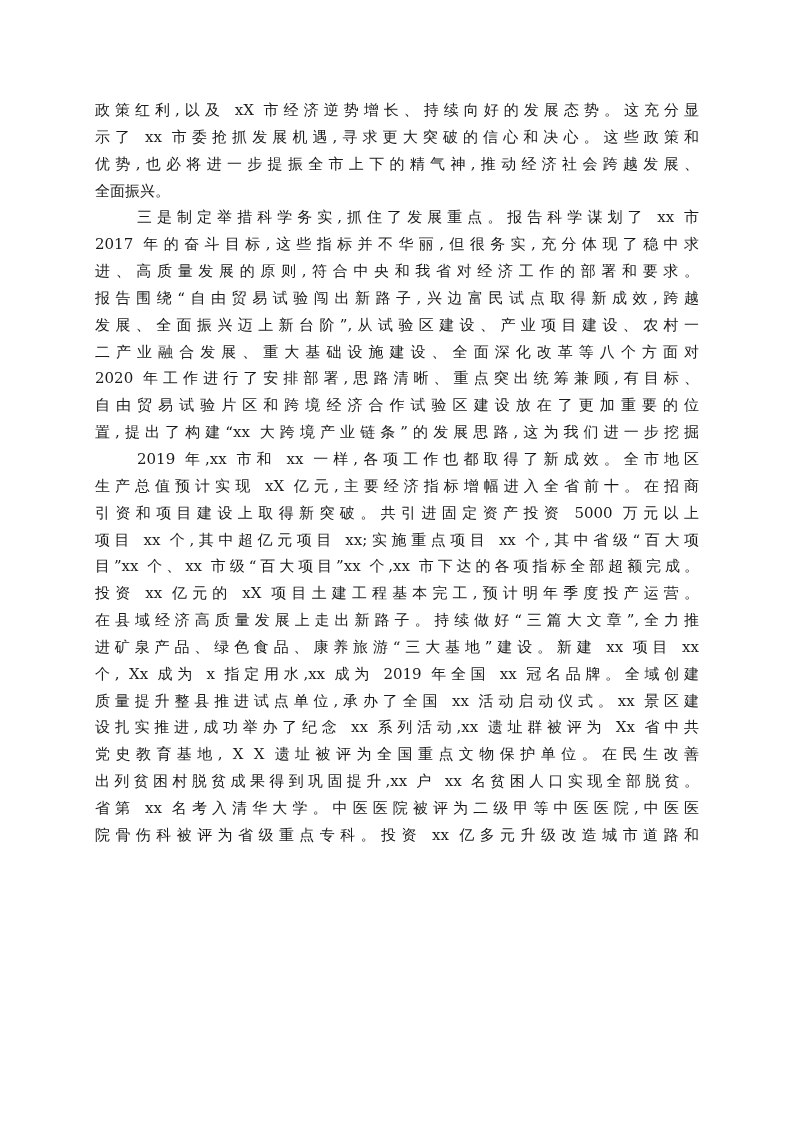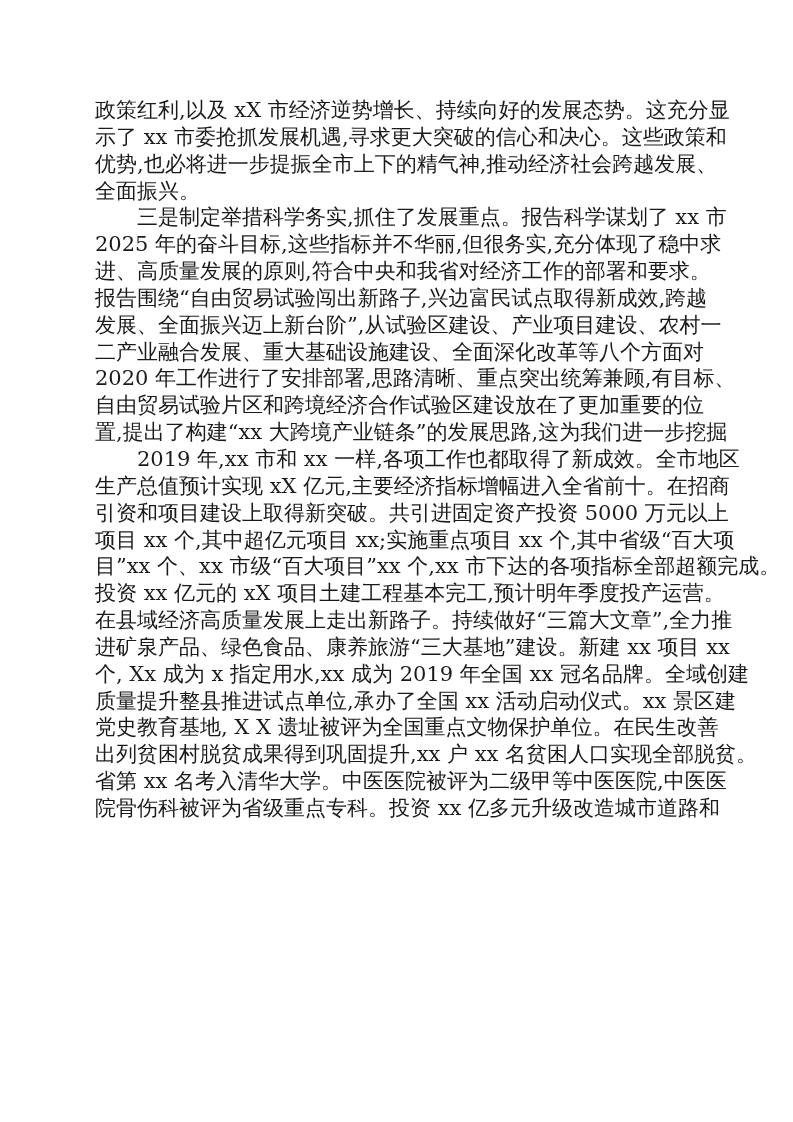--- a/index.html
+++ b/index.html
@@ -19,21 +19,21 @@
     width: 793px;
     height: 1122px;
     background: #ffffff;
   }
   .body-text {
     position: absolute;
     left: 95px;
     top: 97px;
     width: 604px;
     font-family: "DejaVu Serif", "Liberation Serif", serif;
-    font-size: 21px;
+    font-size: 15px;
     line-height: 26.85px;
     color: #1a1a1a;
   }
   .line {
     display: block;
     white-space: nowrap;
     height: 26.85px;
     text-align: justify;
     text-align-last: justify;
   }
@@ -52,41 +52,42 @@
 
     <div>
       <span class="line">政策红利,以及 xX 市经济逆势增长、持续向好的发展态势。这充分显</span>
       <span class="line">示了 xx 市委抢抓发展机遇,寻求更大突破的信心和决心。这些政策和</span>
       <span class="line">优势,也必将进一步提振全市上下的精气神,推动经济社会跨越发展、</span>
       <span class="line last">全面振兴。</span>
     </div>
 
     <div>
       <span class="line indent">三是制定举措科学务实,抓住了发展重点。报告科学谋划了 xx 市</span>
-      <span class="line">2025 年的奋斗目标,这些指标并不华丽,但很务实,充分体现了稳中求</span>
+      <span class="line">2017 年的奋斗目标,这些指标并不华丽,但很务实,充分体现了稳中求</span>
       <span class="line">进、高质量发展的原则,符合中央和我省对经济工作的部署和要求。</span>
       <span class="line">报告围绕“自由贸易试验闯出新路子,兴边富民试点取得新成效,跨越</span>
       <span class="line">发展、全面振兴迈上新台阶”,从试验区建设、产业项目建设、农村一</span>
       <span class="line">二产业融合发展、重大基础设施建设、全面深化改革等八个方面对</span>
       <span class="line">2020 年工作进行了安排部署,思路清晰、重点突出统筹兼顾,有目标、</span>
       <span class="line">自由贸易试验片区和跨境经济合作试验区建设放在了更加重要的位</span>
       <span class="line">置,提出了构建“xx 大跨境产业链条”的发展思路,这为我们进一步挖掘</span>
     </div>
 
     <div>
       <span class="line indent">2019 年,xx 市和 xx 一样,各项工作也都取得了新成效。全市地区</span>
       <span class="line">生产总值预计实现 xX 亿元,主要经济指标增幅进入全省前十。在招商</span>
       <span class="line">引资和项目建设上取得新突破。共引进固定资产投资 5000 万元以上</span>
       <span class="line">项目 xx 个,其中超亿元项目 xx;实施重点项目 xx 个,其中省级“百大项</span>
       <span class="line">目”xx 个、xx 市级“百大项目”xx 个,xx 市下达的各项指标全部超额完成。</span>
       <span class="line">投资 xx 亿元的 xX 项目土建工程基本完工,预计明年季度投产运营。</span>
       <span class="line">在县域经济高质量发展上走出新路子。持续做好“三篇大文章”,全力推</span>
       <span class="line">进矿泉产品、绿色食品、康养旅游“三大基地”建设。新建 xx 项目 xx</span>
       <span class="line">个, Xx 成为 x 指定用水,xx 成为 2019 年全国 xx 冠名品牌。全域创建</span>
       <span class="line">质量提升整县推进试点单位,承办了全国 xx 活动启动仪式。xx 景区建</span>
+      <span class="line">设扎实推进,成功举办了纪念 xx 系列活动,xx 遗址群被评为 Xx 省中共</span>
       <span class="line">党史教育基地, X X 遗址被评为全国重点文物保护单位。在民生改善</span>
       <span class="line">出列贫困村脱贫成果得到巩固提升,xx 户 xx 名贫困人口实现全部脱贫。</span>
       <span class="line">省第 xx 名考入清华大学。中医医院被评为二级甲等中医医院,中医医</span>
       <span class="line">院骨伤科被评为省级重点专科。投资 xx 亿多元升级改造城市道路和</span>
     </div>
 
   </div>
 </div>
 
 </body></html>

